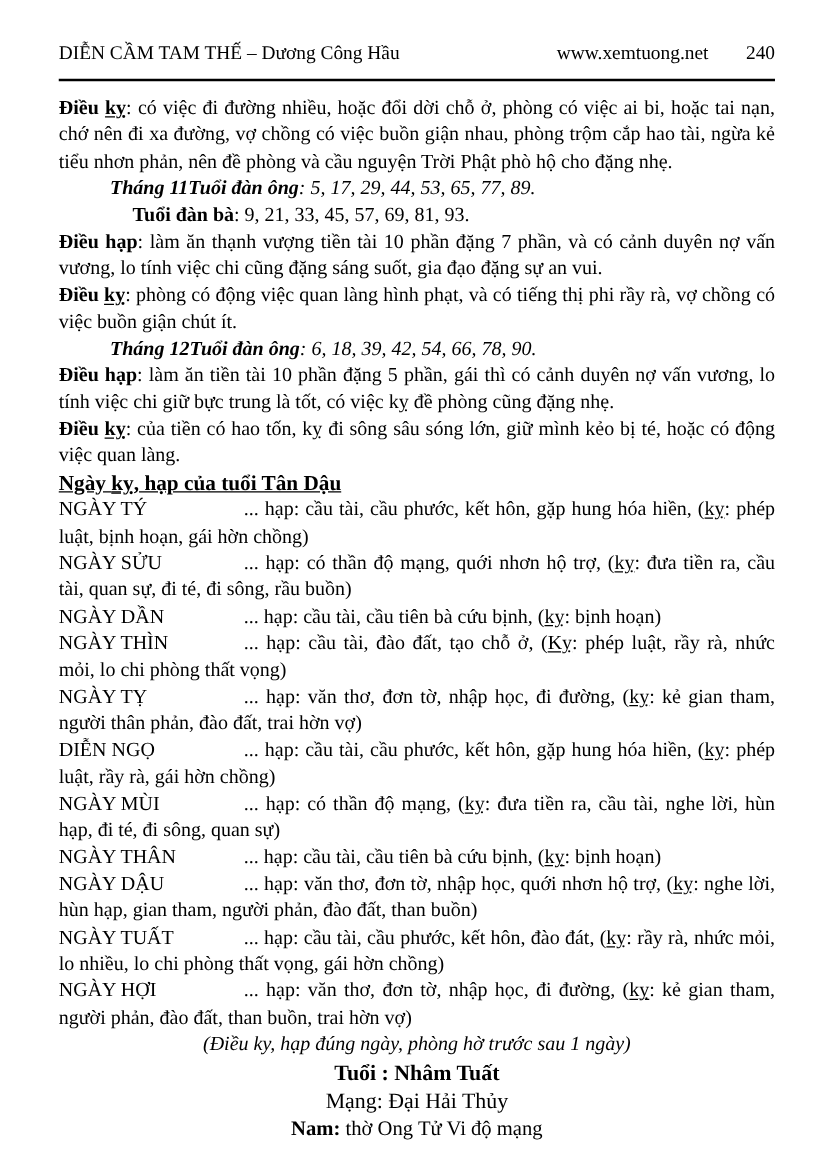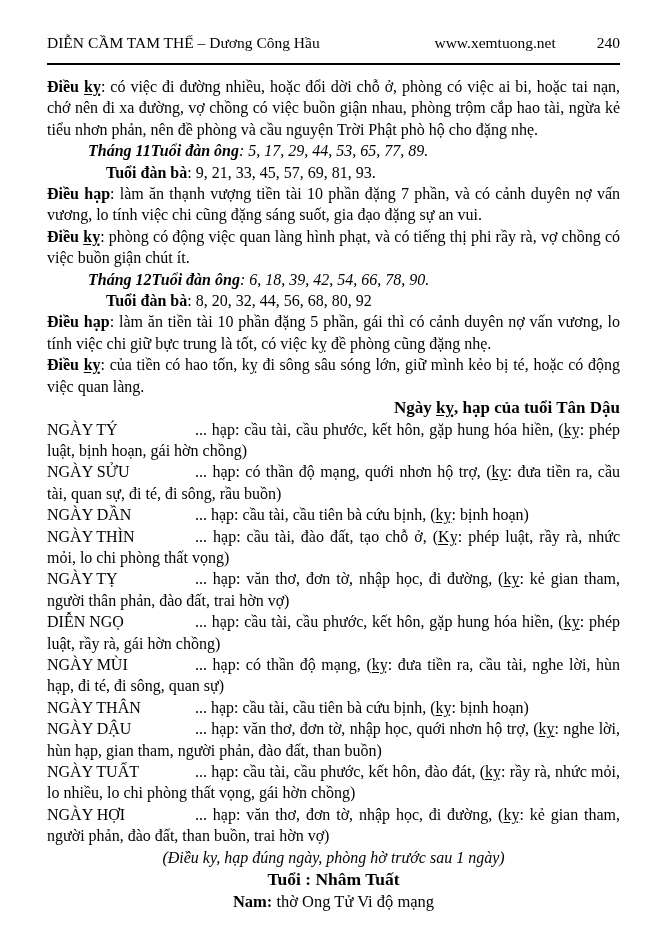--- a/index.html
+++ b/index.html
@@ -8,27 +8,27 @@
     font-family:"Liberation Serif","DejaVu Serif",serif;
     color:#000;
   }
   .page{box-sizing:border-box;width:661px;height:818px;padding:34px 41px 0 47px;}
   .header{
     display:flex;justify-content:space-between;align-items:baseline;
     font-size:15.5px;
     border-bottom:2px solid #000;
     padding-bottom:11px;
   }
-  .hright{display:flex;gap:41px;align-items:baseline;}
+  .hright{display:flex;gap:30px;align-items:baseline;}
   .content{margin-top:11px;}
   .content p{margin:0;padding:0;font-size:16px;line-height:21.4px;}
   p.body{text-align:justify;}
   p.indent1{text-indent:41px;font-style:italic;}
   p.indent2{text-indent:59px;}
-  p.heading{text-align:right;font-weight:bold;font-size:17px;}
+  p.heading{text-align:left;font-weight:bold;font-size:17px;text-decoration:underline;}
   p.day{text-align:justify;}
   p.note{text-align:center;font-style:italic;}
   p.c-lg{text-align:center;font-size:17.5px;line-height:22.5px;}
   p.c-md{text-align:center;font-size:16.5px;line-height:22px;}
   .b{font-weight:bold;}
   .u{text-decoration:underline;text-underline-offset:2px;}
   .i{font-style:italic;margin-top:16px;}
   .day-name{display:inline-block;min-width:148px;}
 </style>
 </head>
@@ -42,33 +42,33 @@
       <span>240</span>
     </span>
   </div>
   <div class="content" id="content">
       <p class="body"><span class="b">Điều </span><span class="b u">kỵ</span><span>: có việc đi đường nhiều, hoặc đổi dời chỗ ở, phòng có việc ai bi, hoặc tai nạn, chớ nên đi xa đường, vợ chồng có việc buồn giận nhau, phòng trộm cắp hao tài, ngừa kẻ tiểu nhơn phản, nên đề phòng và cầu nguyện Trời Phật phò hộ cho đặng nhẹ.</span></p>
       <p class="indent1"><span class="b">Tháng 11Tuổi đàn ông</span><span>: 5, 17, 29, 44, 53, 65, 77, 89.</span></p>
       <p class="indent2"><span class="b">Tuổi đàn bà</span><span>: 9, 21, 33, 45, 57, 69, 81, 93.</span></p>
       <p class="body"><span class="b">Điều hạp</span><span>: làm ăn thạnh vượng tiền tài 10 phần đặng 7 phần, và có cảnh duyên nợ vấn vương, lo tính việc chi cũng đặng sáng suốt, gia đạo đặng sự an vui.</span></p>
       <p class="body"><span class="b">Điều </span><span class="b u">kỵ</span><span>: phòng có động việc quan làng hình phạt, và có tiếng thị phi rầy rà, vợ chồng có việc buồn giận chút ít.</span></p>
       <p class="indent1"><span class="b">Tháng 12Tuổi đàn ông</span><span>: 6, 18, 39, 42, 54, 66, 78, 90.</span></p>
-      <p class="indent2"><span class="b">Tuổi đàn bà</span><span>: 8, 20, 32, 44, 56, 68, 80, 92</span></p>
       <p class="body"><span class="b">Điều hạp</span><span>: làm ăn tiền tài 10 phần đặng 5 phần, gái thì có cảnh duyên nợ vấn vương, lo tính việc chi giữ bực trung là tốt, có việc kỵ đề phòng cũng đặng nhẹ.</span></p>
       <p class="body"><span class="b">Điều </span><span class="b u">kỵ</span><span>: của tiền có hao tốn, kỵ đi sông sâu sóng lớn, giữ mình kẻo bị té, hoặc có động việc quan làng.</span></p>
       <p class="heading"><span class="b">Ngày </span><span class="b u">kỵ</span><span class="b">, hạp của tuổi Tân Dậu</span></p>
       <p class="day"><span class="day-name">NGÀY TÝ</span><span>...  hạp: cầu tài, cầu phước, kết hôn, gặp hung hóa hiền, (</span><span class="u">kỵ</span><span>: phép luật, bịnh hoạn, gái hờn chồng)</span></p>
       <p class="day"><span class="day-name">NGÀY SỬU</span><span>...  hạp: có thần độ mạng, quới nhơn hộ trợ, (</span><span class="u">kỵ</span><span>: đưa tiền ra, cầu tài, quan sự, đi té, đi sông, rầu buồn)</span></p>
       <p class="day"><span class="day-name">NGÀY DẦN</span><span>...  hạp: cầu tài, cầu tiên bà cứu bịnh, (</span><span class="u">kỵ</span><span>: bịnh hoạn)</span></p>
       <p class="day"><span class="day-name">NGÀY THÌN</span><span>...  hạp: cầu tài, đào đất, tạo chỗ ở, (</span><span class="u">Kỵ</span><span>: phép luật, rầy rà, nhức mỏi, lo chi phòng thất vọng)</span></p>
       <p class="day"><span class="day-name">NGÀY TỴ</span><span>...  hạp: văn thơ, đơn tờ, nhập học, đi đường, (</span><span class="u">kỵ</span><span>: kẻ gian tham, người thân phản, đào đất, trai hờn vợ)</span></p>
       <p class="day"><span class="day-name">DIỄN NGỌ</span><span>...  hạp: cầu tài, cầu phước, kết hôn, gặp hung hóa hiền, (</span><span class="u">kỵ</span><span>: phép luật, rầy rà, gái hờn chồng)</span></p>
       <p class="day"><span class="day-name">NGÀY MÙI</span><span>...  hạp: có thần độ mạng, (</span><span class="u">kỵ</span><span>: đưa tiền ra, cầu tài, nghe lời, hùn hạp, đi té, đi sông, quan sự)</span></p>
       <p class="day"><span class="day-name">NGÀY THÂN</span><span>...  hạp: cầu tài, cầu tiên bà cứu bịnh, (</span><span class="u">kỵ</span><span>: bịnh hoạn)</span></p>
       <p class="day"><span class="day-name">NGÀY DẬU</span><span>...  hạp: văn thơ, đơn tờ, nhập học, quới nhơn hộ trợ, (</span><span class="u">kỵ</span><span>: nghe lời, hùn hạp, gian tham, người phản, đào đất, than buồn)</span></p>
       <p class="day"><span class="day-name">NGÀY TUẤT</span><span>...  hạp: cầu tài, cầu phước, kết hôn, đào đát, (</span><span class="u">kỵ</span><span>: rầy rà, nhức mỏi, lo nhiều, lo chi phòng thất vọng, gái hờn chồng)</span></p>
       <p class="day"><span class="day-name">NGÀY HỢI</span><span>...  hạp: văn thơ, đơn tờ, nhập học, đi đường, (</span><span class="u">kỵ</span><span>: kẻ gian tham, người phản, đào đất, than buồn, trai hờn vợ)</span></p>
       <p class="note"><span class="i">(Điều ky, hạp đúng ngày, phòng hờ trước sau 1 ngày)</span></p>
       <p class="c-lg"><span class="b">Tuổi : Nhâm Tuất</span></p>
+      <p class="c-lg"><span>Mạng: Đại Hải Thủy</span></p>
       <p class="c-md"><span class="b">Nam:</span><span> thờ Ong Tử Vi độ mạng</span></p>
       <p class="c-md"></p>
     </div>
 </div>
 
 </body></html>

